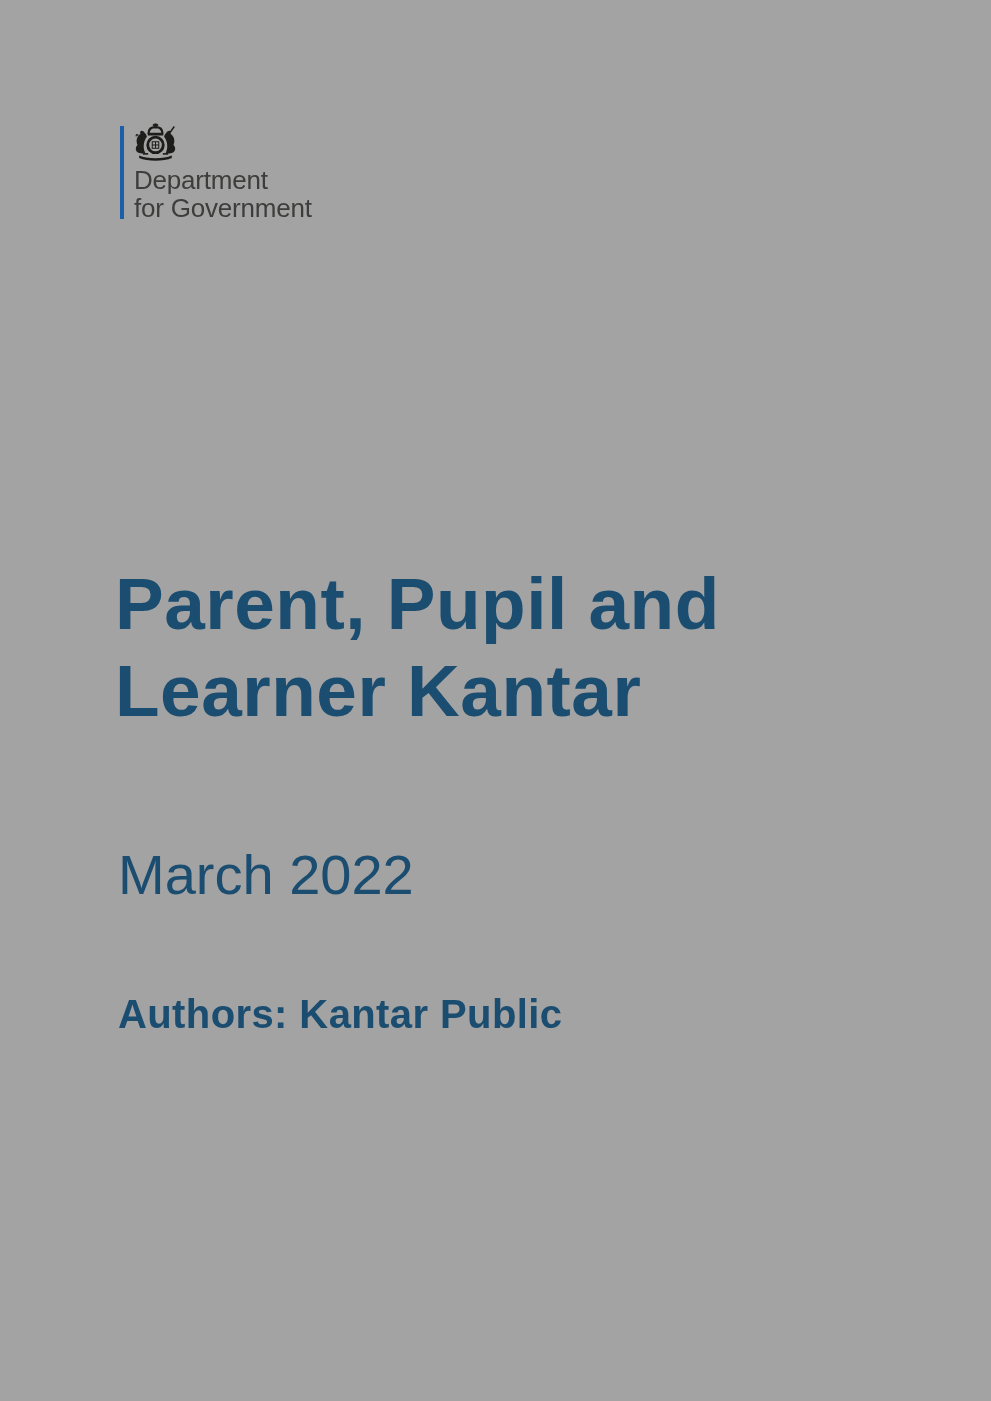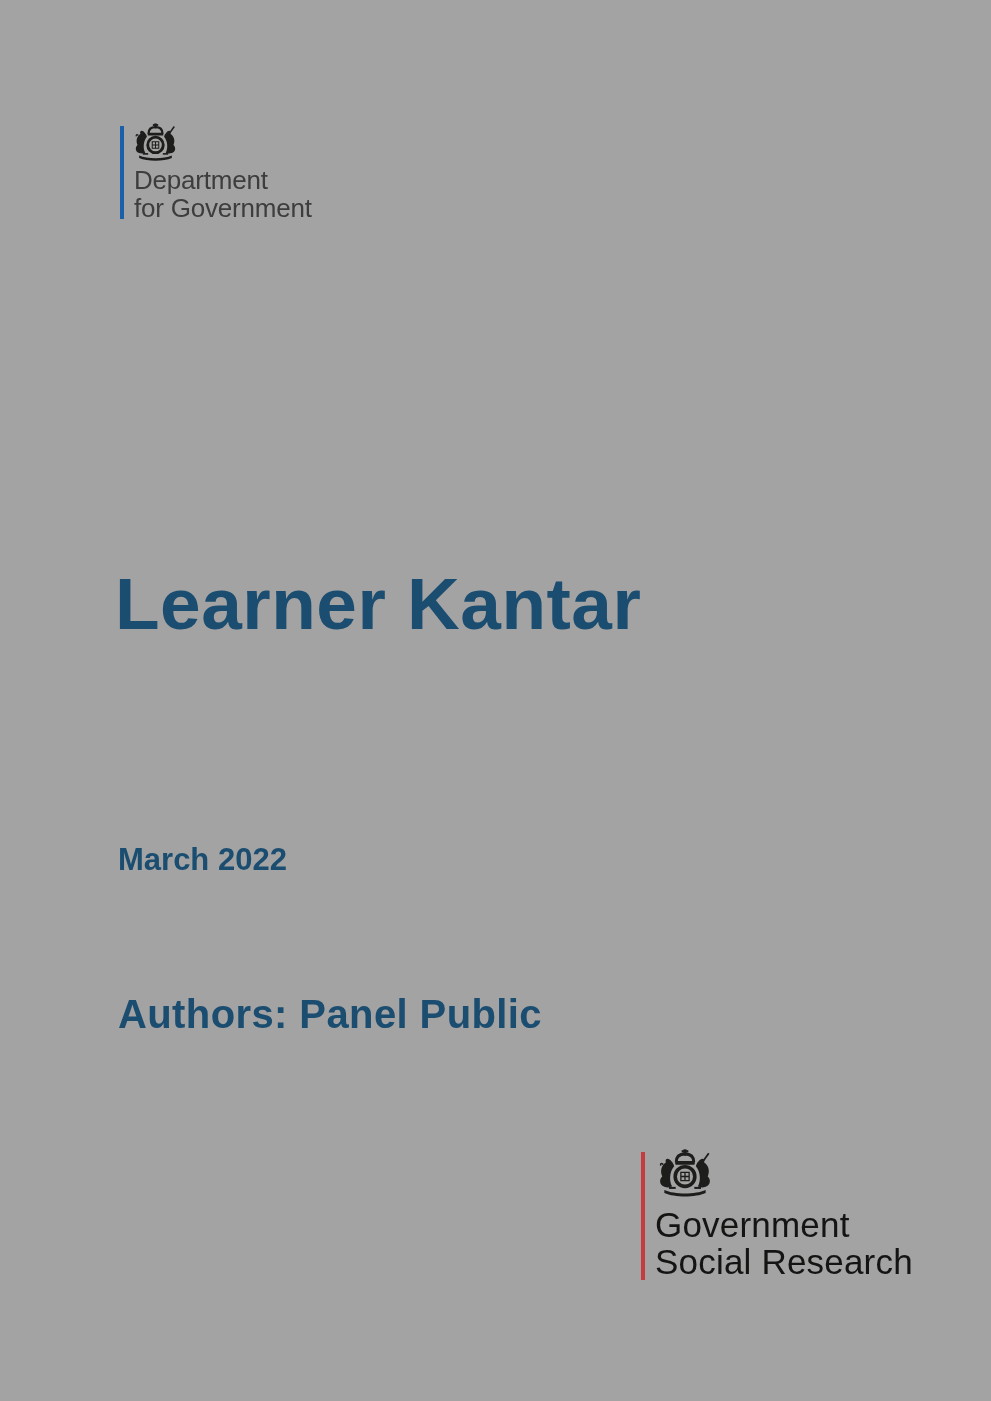--- a/index.html
+++ b/index.html
@@ -28,21 +28,21 @@
   
   .title {
     position: absolute; left: 115px; top: 560px;
     font-size: 73px; line-height: 87px; font-weight: 700;
     letter-spacing: 0.5px; white-space: nowrap;
   }
   .title .title-line { display: block; }
 
   .date-line {
     position: absolute; left: 118px; top: 841px;
-    font-size: 31px; line-height: 1.2; font-weight: 700; white-space: nowrap;
+    font-size: 56px; line-height: 1.2; font-weight: 400; white-space: nowrap;
   }
   .authors-line {
     position: absolute; left: 118px; top: 990px;
     font-size: 40px; line-height: 1.2; font-weight: 700;
     letter-spacing: 0.4px; white-space: nowrap;
   }
 
   
   .gsr-logo { position: absolute; left: 641px; top: 1149px; width: 300px; height: 140px; }
   .gsr-logo .logo-bar { position: absolute; left: 0; top: 3px; width: 4px; height: 128px; }
@@ -95,31 +95,22 @@
     <svg class="crest" viewBox="0 0 120 104">
       <use href="#royal-crest"></use>
     </svg>
     <div class="logo-text" style="color: rgb(61, 61, 60);">
       <div>Department</div>
       <div>for Government</div>
     </div>
   </div>
 
   <h1 class="title" style="color: rgb(27, 77, 112);">
+    <span class="title-line">Parent, Pupil and</span>
     <span class="title-line">Learner Kantar</span>
   </h1>
 
   <div class="date-line" style="color: rgb(27, 77, 112);">March 2022</div>
 
-  <div class="authors-line" style="color: rgb(27, 77, 112);">Authors: Panel Public</div>
+  <div class="authors-line" style="color: rgb(27, 77, 112);">Authors: Kantar Public</div>
 
-  <div class="gsr-logo">
-    <span class="logo-bar" style="background: rgb(197, 59, 63);"></span>
-    <svg class="crest" viewBox="0 0 120 104">
-      <use href="#royal-crest"></use>
-    </svg>
-    <div class="logo-text" style="color: rgb(20, 20, 19);">
-      <div>Government</div>
-      <div>Social Research</div>
-    </div>
-  </div>
 
 </div>
 
 </body></html>

